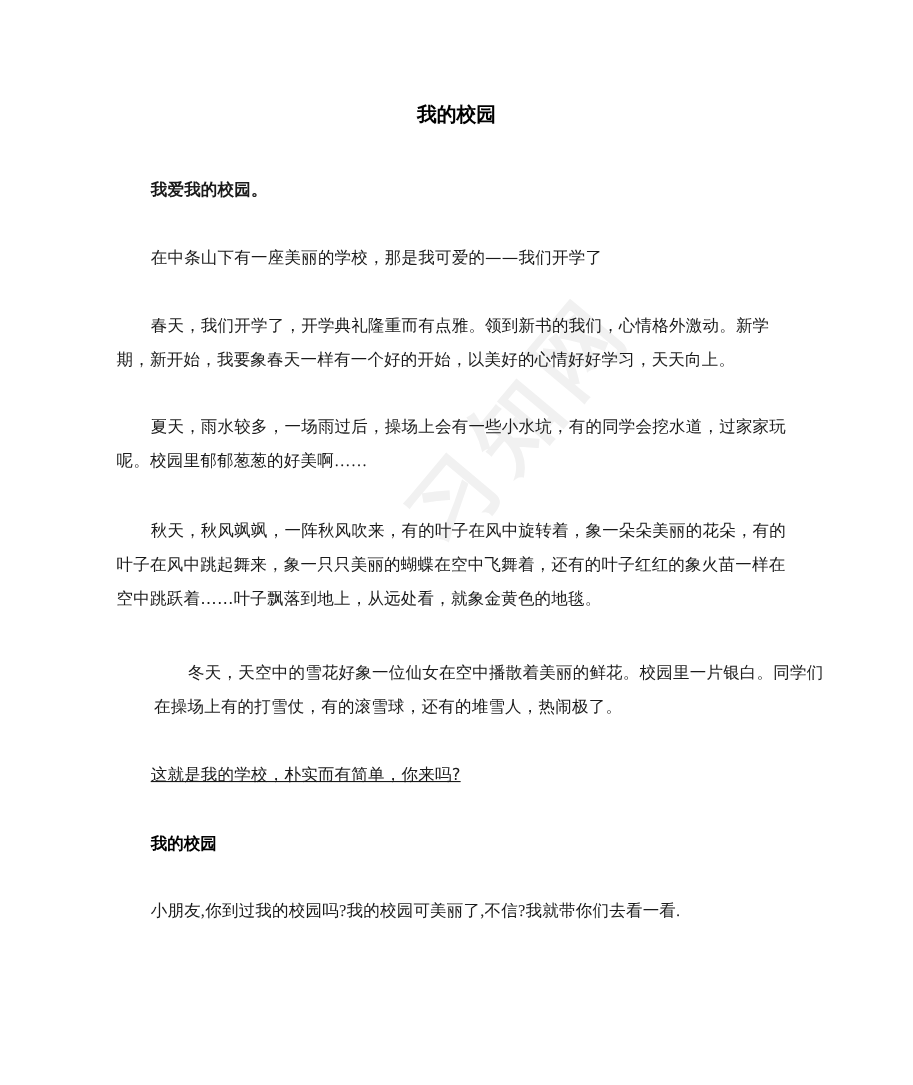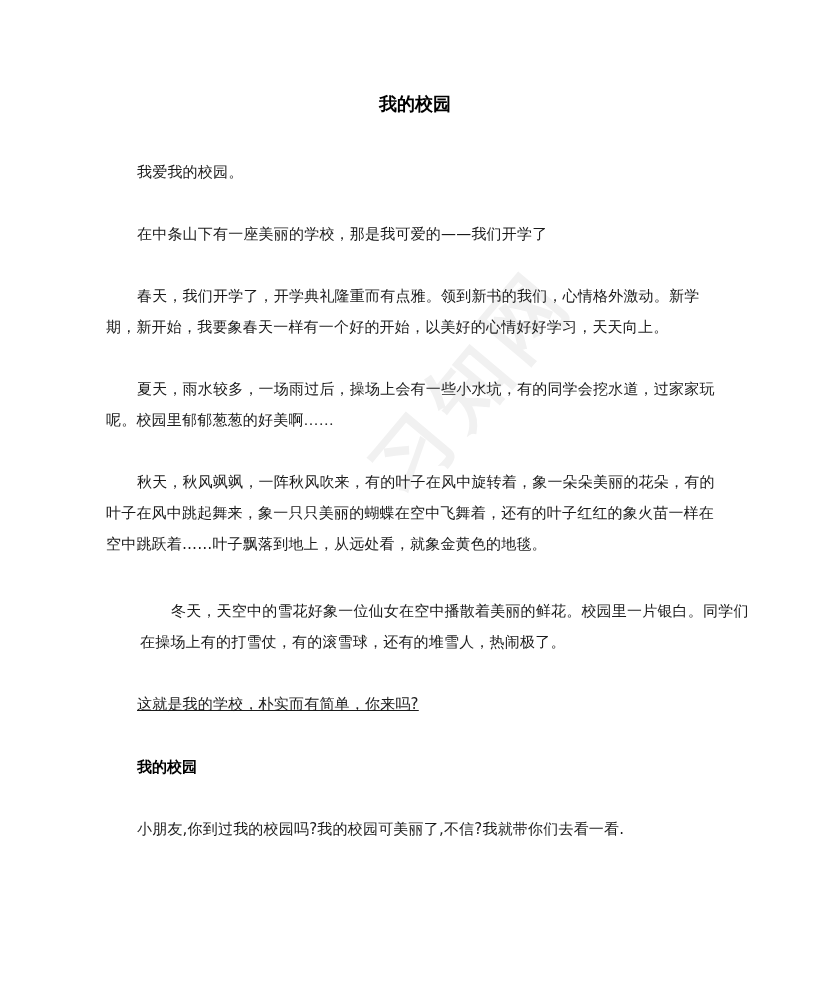--- a/index.html
+++ b/index.html
@@ -16,23 +16,23 @@
                letter-spacing: 10px; pointer-events: none; z-index: 0; }
   .content { position: relative; z-index: 1; }
 </style>
 </head>
 <body>
 
 <div class="page">
   <div class="watermark">习知网</div>
   <div class="content">
     <div class="title">我的校园</div>
-    <p class="para" style="top:157px;">我爱我的校园。</p>
+    <p class="para" style="top:157px;font-weight:bold;">我爱我的校园。</p>
     <p class="para" style="top:219px;">在中条山下有一座美丽的学校，那是我可爱的——我们开学了</p>
     <p class="para" style="top:281px;">春天，我们开学了，开学典礼隆重而有点雅。领到新书的我们，心情格外激动。新学期，新开始，我要象春天一样有一个好的开始，以美好的心情好好学习，天天向上。</p>
     <p class="para" style="top:374px;font-family:Liberation Serif, serif;">夏天，雨水较多，一场雨过后，操场上会有一些小水坑，有的同学会挖水道，过家家玩呢。校园里郁郁葱葱的好美啊……</p>
     <p class="para" style="top:467px;">秋天，秋风飒飒，一阵秋风吹来，有的叶子在风中旋转着，象一朵朵美丽的花朵，有的叶子在风中跳起舞来，象一只只美丽的蝴蝶在空中飞舞着，还有的叶子红红的象火苗一样在空中跳跃着……叶子飘落到地上，从远处看，就象金黄色的地毯。</p>
     <p class="para" style="top:596px;margin-left:34px;">冬天，天空中的雪花好象一位仙女在空中播散着美丽的鲜花。校园里一片银白。同学们在操场上有的打雪仗，有的滚雪球，还有的堆雪人，热闹极了。</p>
     <p class="para" style="top:689px;text-decoration:underline;">这就是我的学校，朴实而有简单，你来吗?</p>
     <div class="sub" style="top:758px;">我的校园</div>
-    <p class="para" style="top:814px;">小朋友,你到过我的校园吗?我的校园可美丽了,不信?我就带你们去看一看.</p>
+    <p class="para" style="top:814px;font-family:Liberation Serif, serif;">小朋友,你到过我的校园吗?我的校园可美丽了,不信?我就带你们去看一看.</p>
   </div>
 </div>
 
 </body></html>

